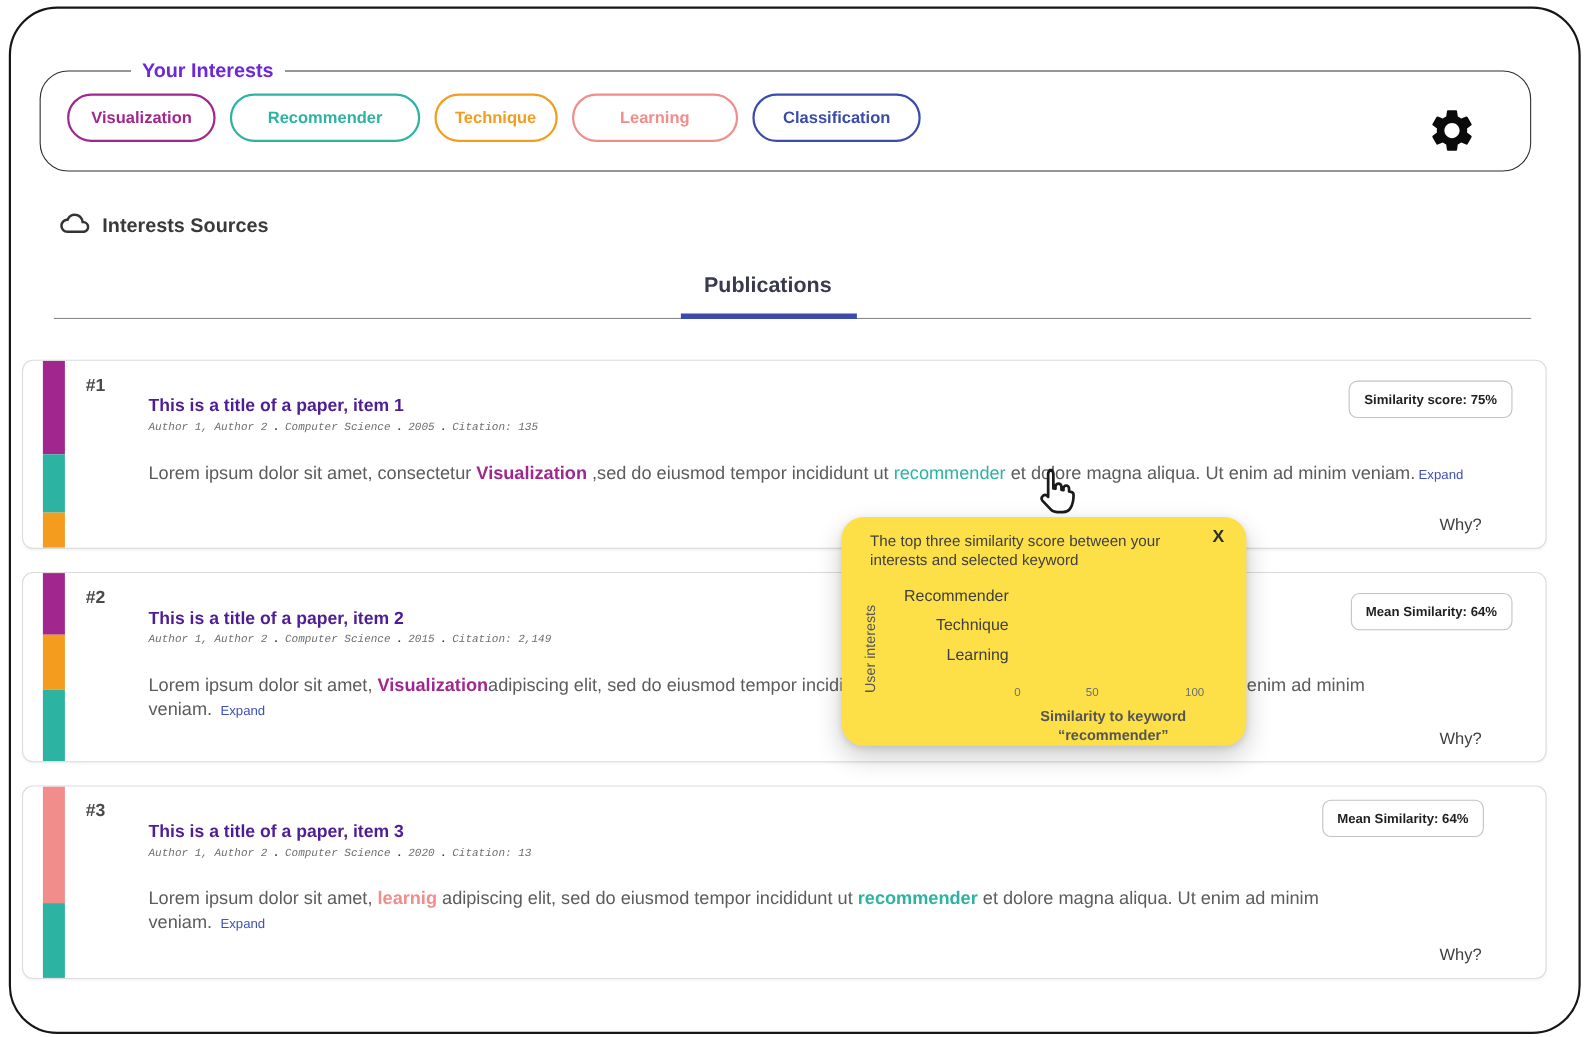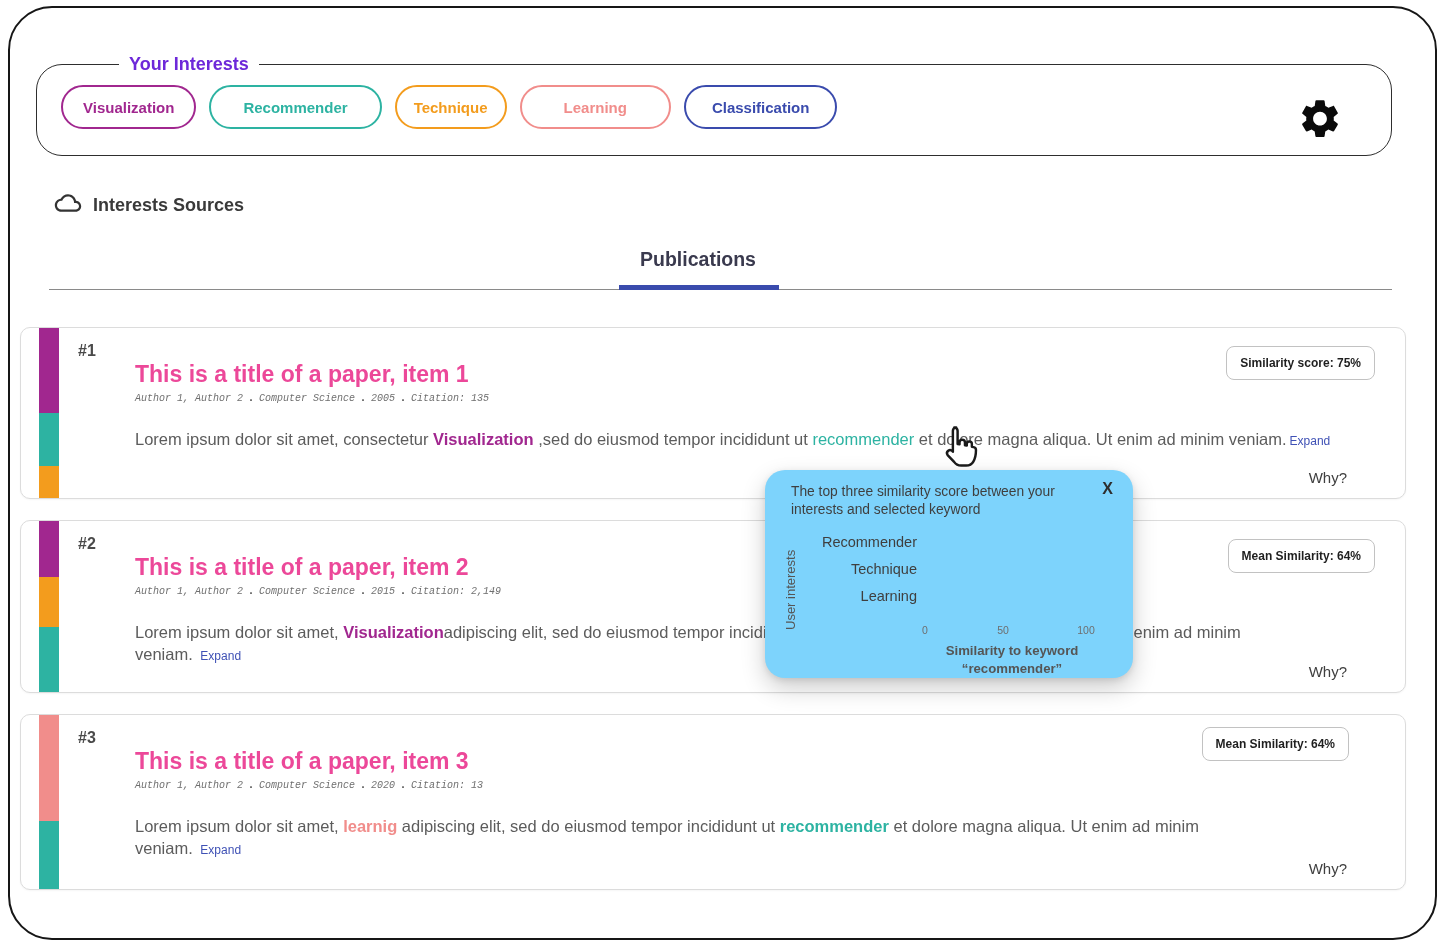--- a/index.html
+++ b/index.html
@@ -64,21 +64,21 @@
     box-shadow:0 1px 2px rgba(0,0,0,.04); overflow:hidden;
   }
   .card:nth-of-type(1){ min-height:172px; }
   .card:nth-of-type(2){ min-height:173px; }
   .card:nth-of-type(3){ min-height:176px; }
   .rank-bar {
     position:absolute; left:18px; top:0; bottom:0; width:20px;
     display:flex; flex-direction:column;
   }
   .rank { position:absolute; left:57px; top:14px; font-size:16px; font-weight:bold; color:#4a4a4a; }
-  .p-title { font-size:23px; font-weight:bold; color:#ec4899; margin-top:3px; }
+  .p-title { font-size:16px; font-weight:bold; color:#4c1d95; margin-top:3px; }
   .p-meta { font-size:10px; font-style:italic; color:#6f6f6f; margin-top:5px;font-family:Liberation Mono, monospace; }
   .p-meta .dot { font-weight:bold; font-style:normal; color:#3d3d3d; margin:0 5px; }
   .p-abstract { font-size:16.5px; color:#5c5c5c; line-height:1.34; margin-top:24px; }
   .card:nth-of-type(1) .p-abstract { max-width:1215px; }
   .card:nth-of-type(2) .p-abstract, .card:nth-of-type(3) .p-abstract { max-width:1120px; }
   .kw { font-weight:bold; cursor:pointer; }
   .kw.kw-plain { font-weight:normal; }
   .kw-magenta { color:var(--magenta); }
   .kw-teal { color:var(--teal); }
   .kw-salmon { color:var(--salmon); }
@@ -86,21 +86,21 @@
   .badge {
     position:absolute; right:30px; top:18px; border:1.2px solid #c2c2c2; border-radius:8px;
     padding:9px 13px; font-size:12px; font-weight:bold; color:#1f1f1f; background:#fff; white-space:nowrap;
   }
   .card:nth-of-type(3) .badge { right:56px; top:12px; }
   .why { position:absolute; right:58px; bottom:12px; font-size:15px; color:#3f3f3f; cursor:pointer; }
 
   
   .tooltip {
     position:absolute; left:765px; top:470px; width:368px; min-height:206px;
-    background:#7dd3fc; border-radius:20px; z-index:5;
+    background:#fde047; border-radius:20px; z-index:5;
     box-shadow:0 10px 24px rgba(0,0,0,.20), 0 2px 6px rgba(0,0,0,.10);
     padding:13px 20px 16px 26px;
   }
   .tt-title { font-size:13.8px; color:#3f3f3f; line-height:1.32; width:296px; }
   .tt-close { position:absolute; right:20px; top:10px; font-size:16px; font-weight:bold; color:#2e2e2e; cursor:pointer; }
   .chart { position:relative; margin-top:15px; height:128px; }
   .chart-ylabel {
     position:absolute; left:-8px; top:6px; height:90px; display:flex; align-items:center;
     writing-mode:vertical-rl; transform:rotate(180deg);
     font-size:13px; color:#555;
@@ -217,21 +217,21 @@
   <div class="tt-close">X</div>
   <div class="chart">
     <div class="chart-ylabel">User interests</div>
     <div class="chart-labels">
         <div>Recommender</div>
         <div>Technique</div>
         <div>Learning</div>
       </div>
     <div class="chart-ticks">
         <span style="left: 0px;">0</span>
-        <span style="left: 78px;">50</span>
+        <span style="left: 68px;">50</span>
         <span style="left: 161px;">100</span>
       </div>
     <div class="chart-xlabel">
       <div>Similarity to keyword</div>
       <div>“recommender”</div>
     </div>
   </div>
 </div>
 
 <div class="cursor">

